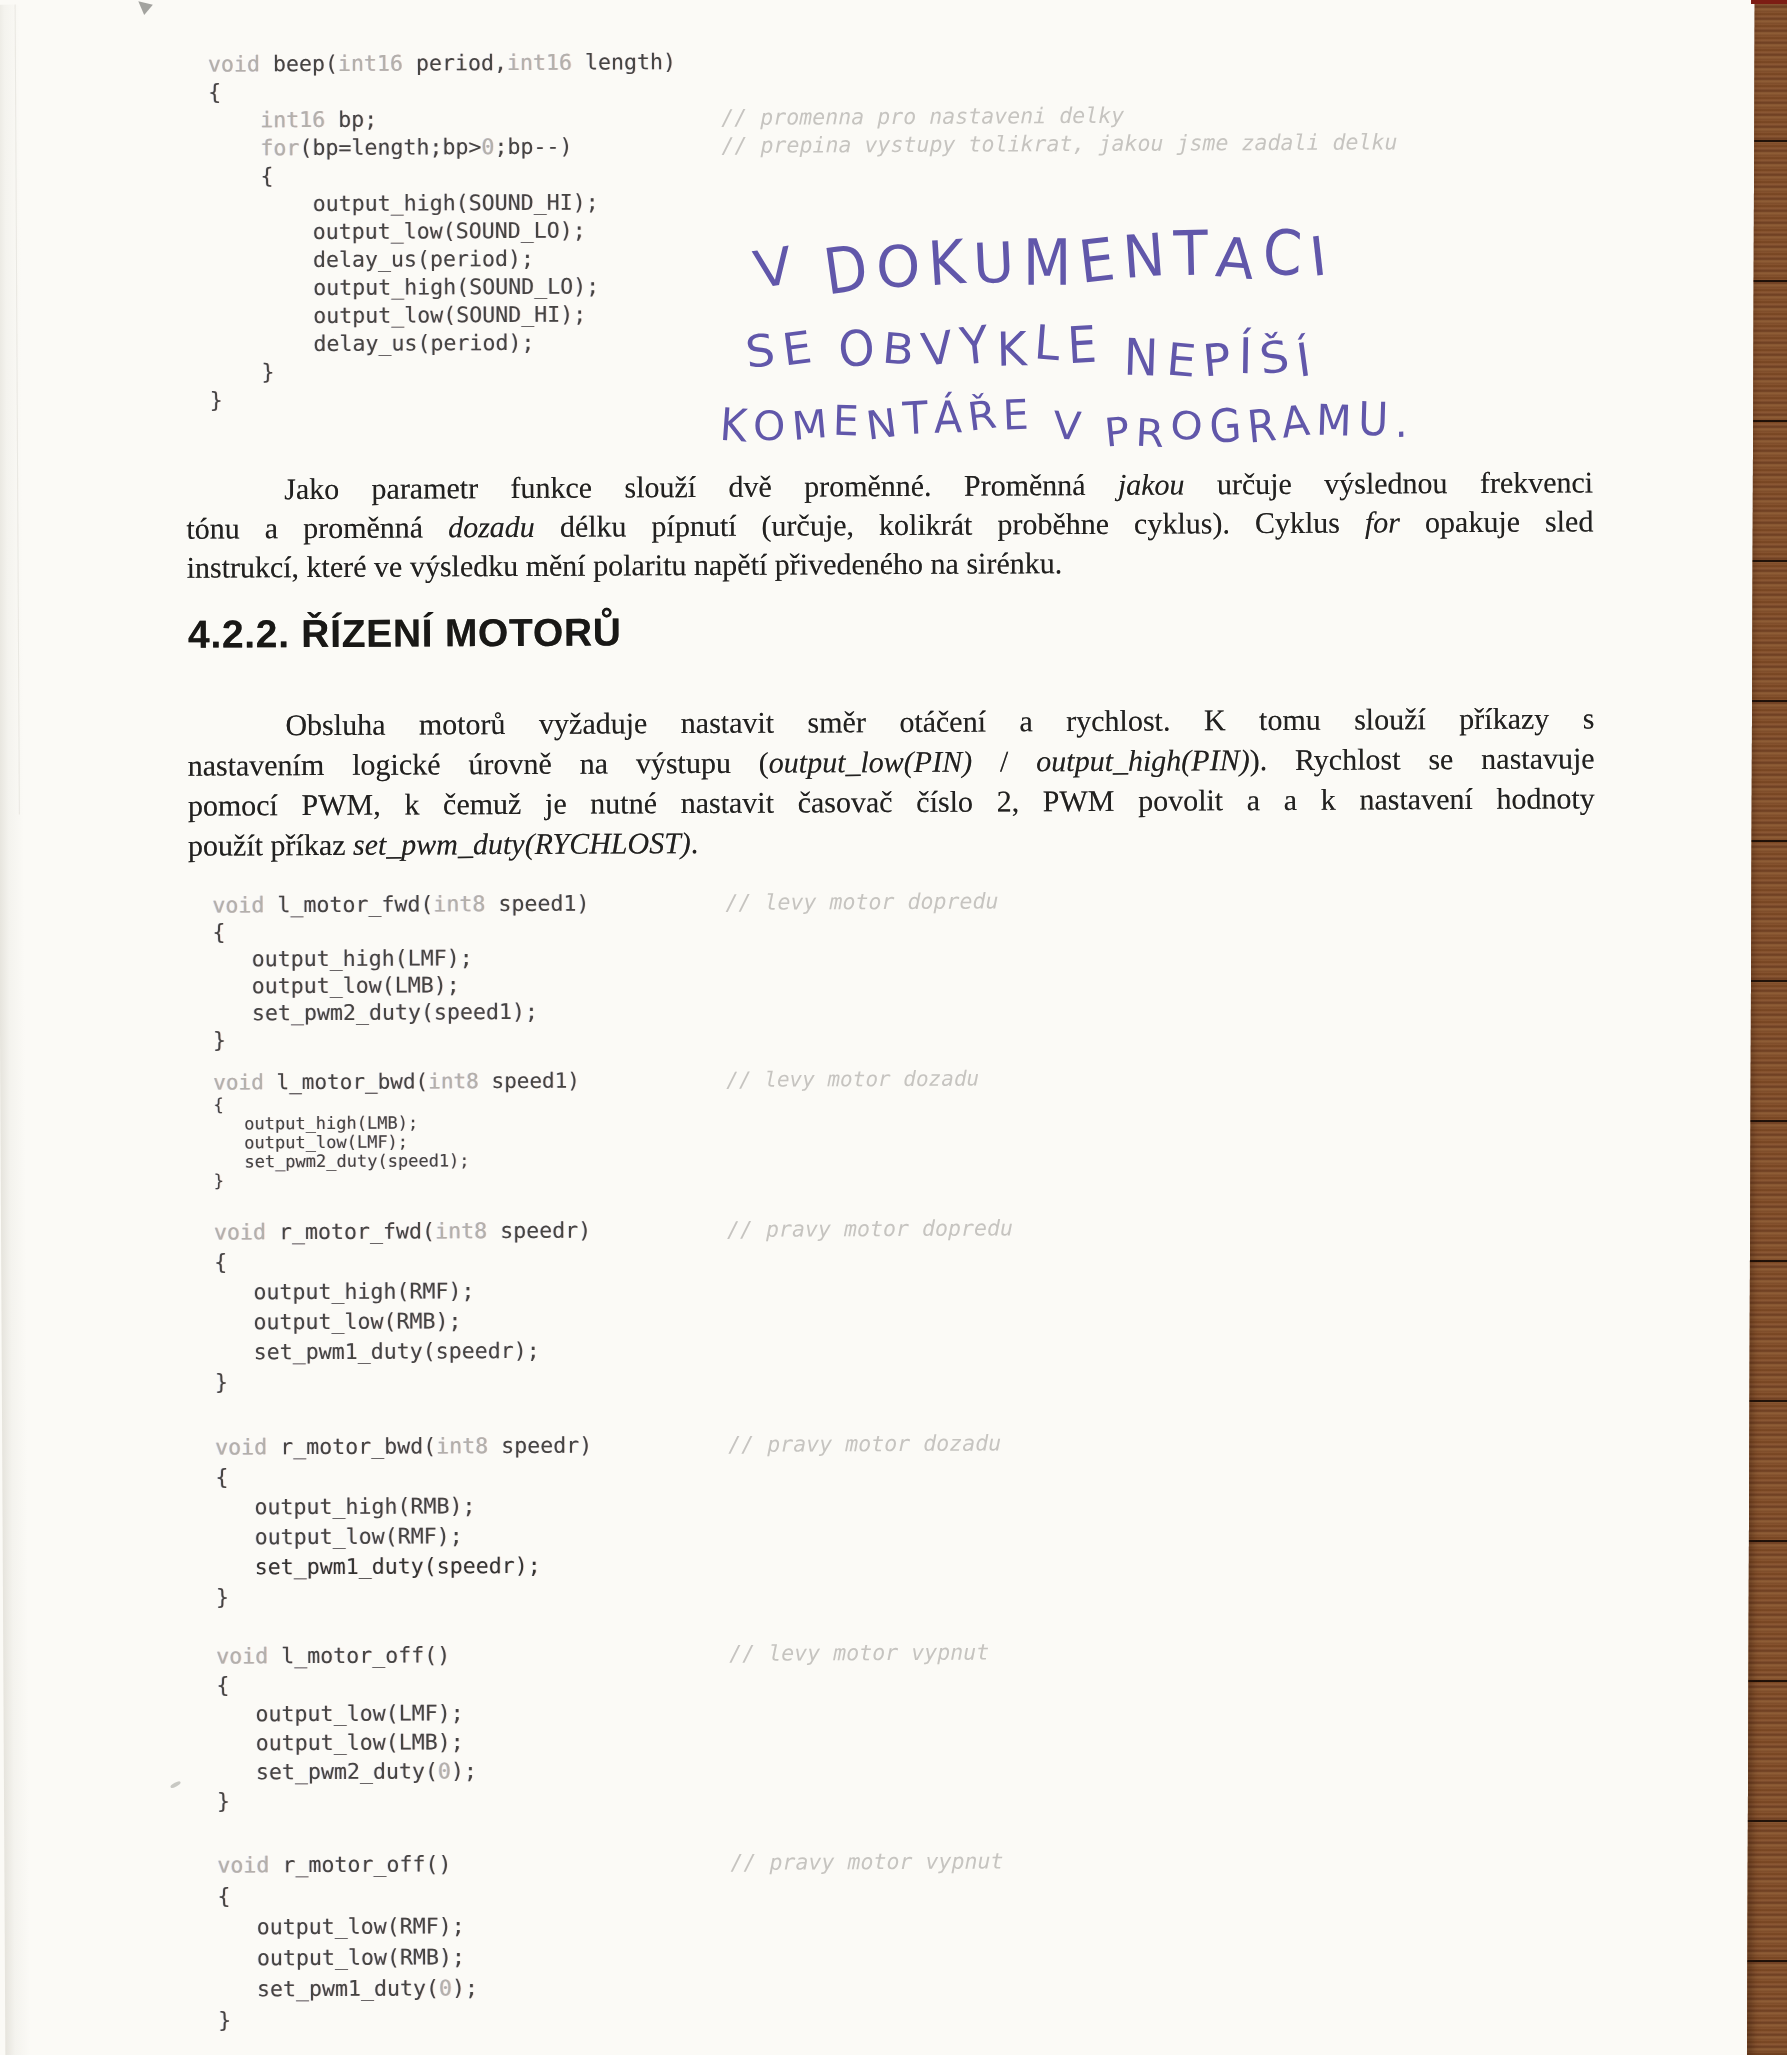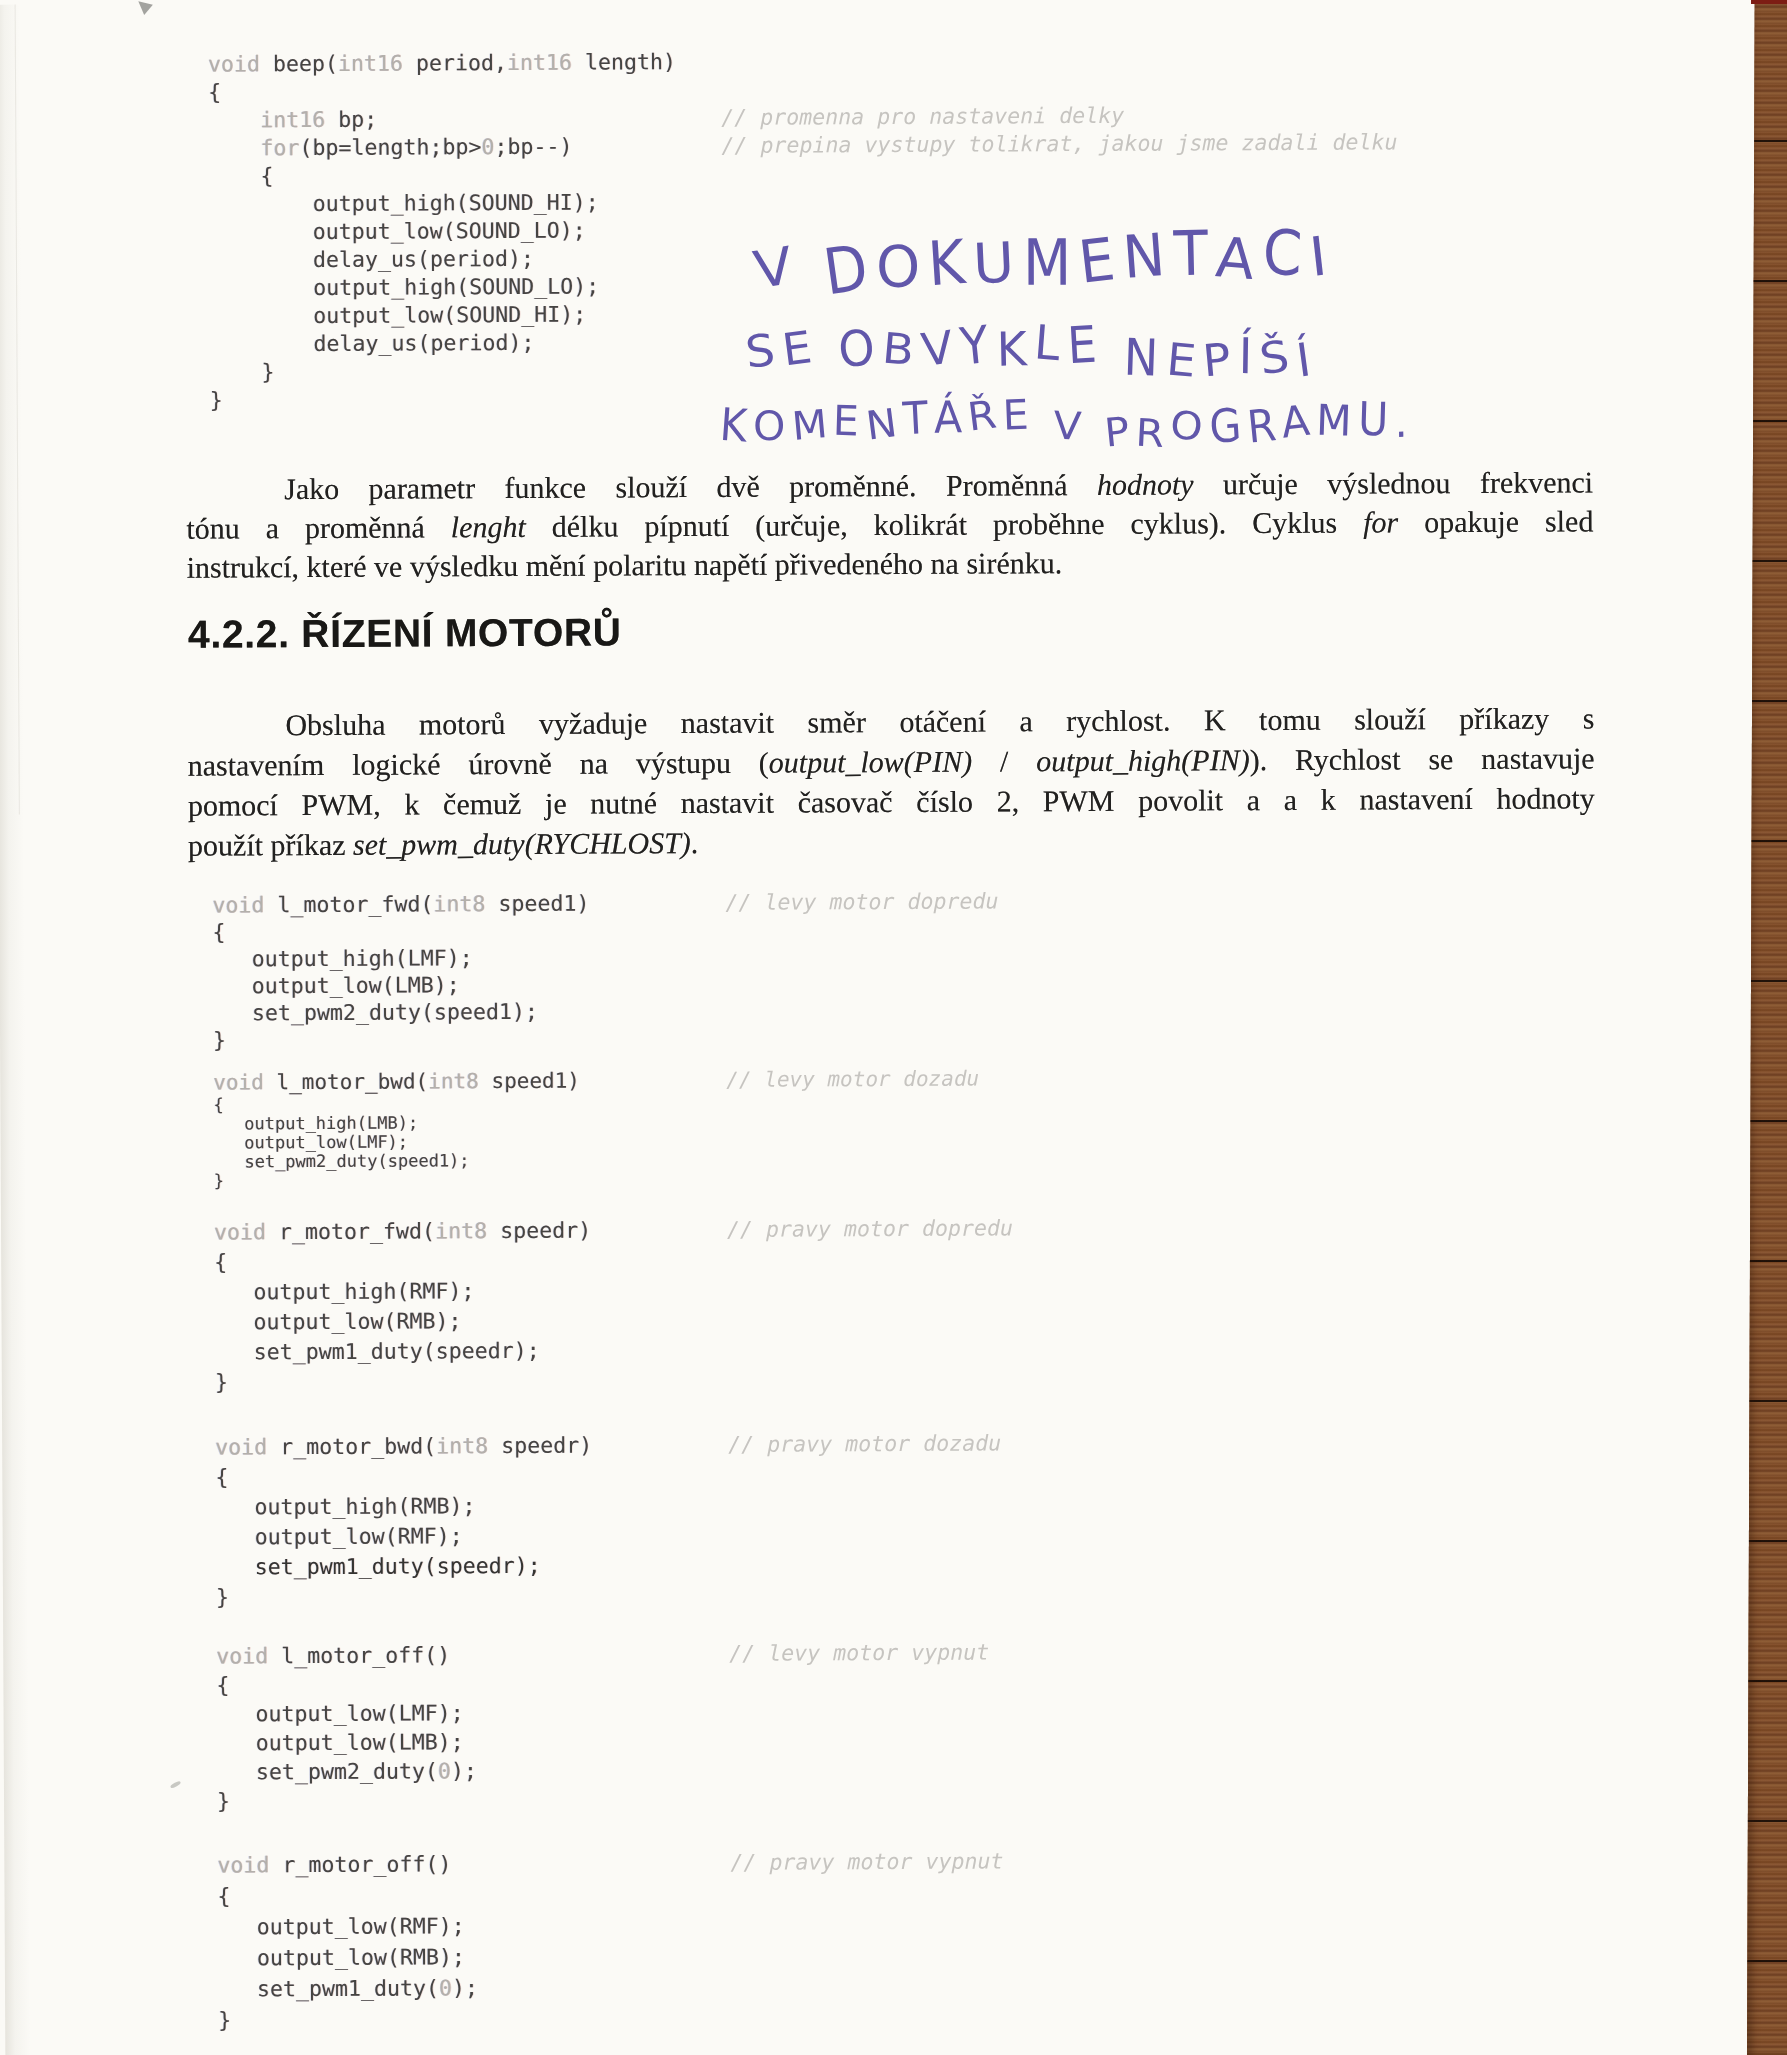--- a/index.html
+++ b/index.html
@@ -79,22 +79,22 @@
   <div class="mark-top"></div>
   <div class="mark-left"></div>
 
   <pre class="code b1"><div class="cl"><span class="ct"><span class="kw">void</span> beep(<span class="kw">int16</span> period,<span class="kw">int16</span> length)</span></div><div class="cl"><span class="ct">{</span></div><div class="cl"><span class="ct">    <span class="kw">int16</span> bp;</span><span class="cc">// promenna pro nastaveni delky</span></div><div class="cl"><span class="ct">    <span class="kw">for</span>(bp=length;bp&gt;<span class="kw">0</span>;bp--)</span><span class="cc">// prepina vystupy tolikrat, jakou jsme zadali delku</span></div><div class="cl"><span class="ct">    {</span></div><div class="cl"><span class="ct">        output_high(SOUND_HI);</span></div><div class="cl"><span class="ct">        output_low(SOUND_LO);</span></div><div class="cl"><span class="ct">        delay_us(period);</span></div><div class="cl"><span class="ct">        output_high(SOUND_LO);</span></div><div class="cl"><span class="ct">        output_low(SOUND_HI);</span></div><div class="cl"><span class="ct">        delay_us(period);</span></div><div class="cl"><span class="ct">    }</span></div><div class="cl"><span class="ct">}</span></div></pre>
 
   <div class="hw-line hw-l0"><span style="transform: translateY(-3.5px) rotate(-7deg) scaleY(0.92);">V</span><span style="width: 0.42em; transform: translateY(0.4px) rotate(5.9deg) scaleY(1.02);">&nbsp;</span><span style="transform: translateY(0.9px) rotate(-6.2deg) scaleY(1.13);">D</span><span style="transform: translateY(0.3px) rotate(0.8deg) scaleY(1.02);">O</span><span style="transform: translateY(-2.2px) rotate(-1.8deg) scaleY(1.09);">K</span><span style="transform: translateY(-0.4px) rotate(-0.7deg) scaleY(0.99);">U</span><span style="transform: translateY(1px) rotate(1.8deg) scaleY(1.14);">M</span><span style="transform: translateY(0.4px) rotate(-4.7deg) scaleY(1.05);">E</span><span style="transform: translateY(-2.5px) rotate(-2.4deg) scaleY(1.05);">N</span><span style="transform: translateY(-3.5px) rotate(0.6deg) scaleY(1.1);">T</span><span style="transform: translateY(3.4px) rotate(6.6deg) scaleY(0.99);">A</span><span style="transform: translateY(-0.6px) rotate(4.5deg) scaleY(1.11);">C</span><span style="transform: translateY(3.4px) rotate(-4.5deg) scaleY(0.96);">I</span></div>
   <div class="hw-line hw-l1"><span style="transform: translateY(3px) rotate(-5deg) scaleY(0.96);">S</span><span style="transform: translateY(1.3px) rotate(-6.2deg) scaleY(0.96);">E</span><span style="width: 0.42em; transform: translateY(4.3px) rotate(-0.1deg) scaleY(1.02);">&nbsp;</span><span style="transform: translateY(2.8px) rotate(-3.3deg) scaleY(1.07);">O</span><span style="transform: translateY(4.5px) rotate(6.1deg) scaleY(0.92);">B</span><span style="transform: translateY(4px) rotate(-5.9deg) scaleY(0.98);">V</span><span style="transform: translateY(1.9px) rotate(-4.7deg) scaleY(1.12);">Y</span><span style="transform: translateY(6.4px) rotate(0deg) scaleY(1.02);">K</span><span style="transform: translateY(1.3px) rotate(5.5deg) scaleY(1.03);">L</span><span style="transform: translateY(3.4px) rotate(-2.2deg) scaleY(1.1);">E</span><span style="width: 0.42em; transform: translateY(19.6px) rotate(1deg) scaleY(0.97);">&nbsp;</span><span style="transform: translateY(17.4px) rotate(3deg) scaleY(1.1);">N</span><span style="transform: translateY(21px) rotate(6.2deg) scaleY(0.97);">E</span><span style="transform: translateY(21px) rotate(-4.1deg) scaleY(0.96);">P</span><span style="transform: translateY(18px) rotate(2deg) scaleY(1.07);">Í</span><span style="transform: translateY(19.4px) rotate(-6.3deg) scaleY(0.94);">Š</span><span style="transform: translateY(22.6px) rotate(-6.6deg) scaleY(1);">Í</span></div>
   <div class="hw-line hw-l2"><span style="transform: translateY(-2.9px) rotate(6.6deg) scaleY(1.1);">K</span><span style="transform: translateY(-0.8px) rotate(1.8deg) scaleY(0.99);">O</span><span style="transform: translateY(-0.4px) rotate(-2.7deg) scaleY(0.95);">M</span><span style="transform: translateY(-2.5px) rotate(4.1deg) scaleY(1.01);">E</span><span style="transform: translateY(2px) rotate(-4.8deg) scaleY(0.96);">N</span><span style="transform: translateY(-2.4px) rotate(-0.5deg) scaleY(1.09);">T</span><span style="transform: translateY(-1.7px) rotate(1.2deg) scaleY(1.07);">Á</span><span style="transform: translateY(-2.3px) rotate(-4.6deg) scaleY(0.95);">Ř</span><span style="transform: translateY(-1.1px) rotate(0.3deg) scaleY(1.01);">E</span><span style="width: 0.42em; transform: translateY(18.5px) rotate(-1.8deg) scaleY(0.96);">&nbsp;</span><span style="transform: translateY(12.2px) rotate(5.2deg) scaleY(0.94);">V</span><span style="width: 0.42em; transform: translateY(20.7px) rotate(2deg) scaleY(0.99);">&nbsp;</span><span style="transform: translateY(20px) rotate(-3.2deg) scaleY(0.96);">P</span><span style="transform: translateY(23px) rotate(5.4deg) scaleY(0.93);">R</span><span style="transform: translateY(17.5px) rotate(6.6deg) scaleY(0.94);">O</span><span style="transform: translateY(19px) rotate(-1.1deg) scaleY(1.12);">G</span><span style="transform: translateY(20.5px) rotate(-3.2deg) scaleY(1.09);">R</span><span style="transform: translateY(17.6px) rotate(-4deg) scaleY(1.03);">A</span><span style="transform: translateY(18.4px) rotate(4.4deg) scaleY(1.03);">M</span><span style="transform: translateY(19px) rotate(4.2deg) scaleY(1.13);">U</span><span style="transform: translateY(23px) rotate(1.3deg) scaleY(1.03);">.</span></div>
 
   <div class="para para1">
-      <div class="pline j ind">Jako parametr funkce slouží dvě proměnné. Proměnná <i>hodnoty</i> určuje výslednou frekvenci</div>
-      <div class="pline j">tónu a proměnná <i>lenght</i> délku pípnutí (určuje, kolikrát proběhne cyklus). Cyklus <i>for</i> opakuje sled</div>
+      <div class="pline j ind">Jako parametr funkce slouží dvě proměnné. Proměnná <i>jakou</i> určuje výslednou frekvenci</div>
+      <div class="pline j">tónu a proměnná <i>dozadu</i> délku pípnutí (určuje, kolikrát proběhne cyklus). Cyklus <i>for</i> opakuje sled</div>
       <div class="pline">instrukcí, které ve výsledku mění polaritu napětí přivedeného na sirénku.</div>
     </div>
 
   <div class="heading">4.2.2. ŘÍZENÍ MOTORŮ</div>
 
   <div class="para para2">
       <div class="pline j ind">Obsluha motorů vyžaduje nastavit směr otáčení a rychlost. K tomu slouží příkazy s</div>
       <div class="pline j">nastavením logické úrovně na výstupu (<i>output_low(PIN)</i> / <i>output_high(PIN)</i>). Rychlost se nastavuje</div>
       <div class="pline j">pomocí PWM, k čemuž je nutné nastavit časovač číslo 2, PWM povolit a a k nastavení hodnoty</div>
       <div class="pline">použít příkaz <i>set_pwm_duty(RYCHLOST)</i>.</div>

